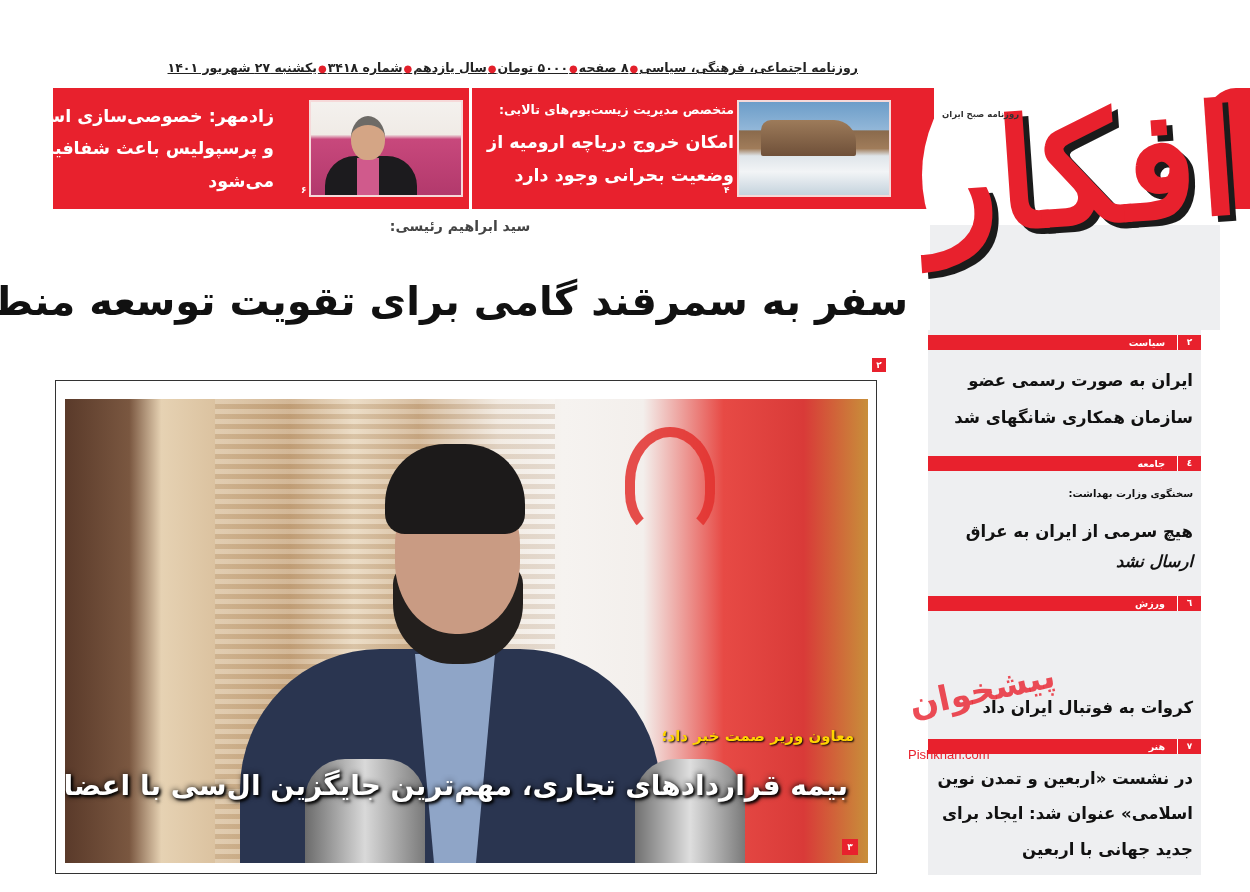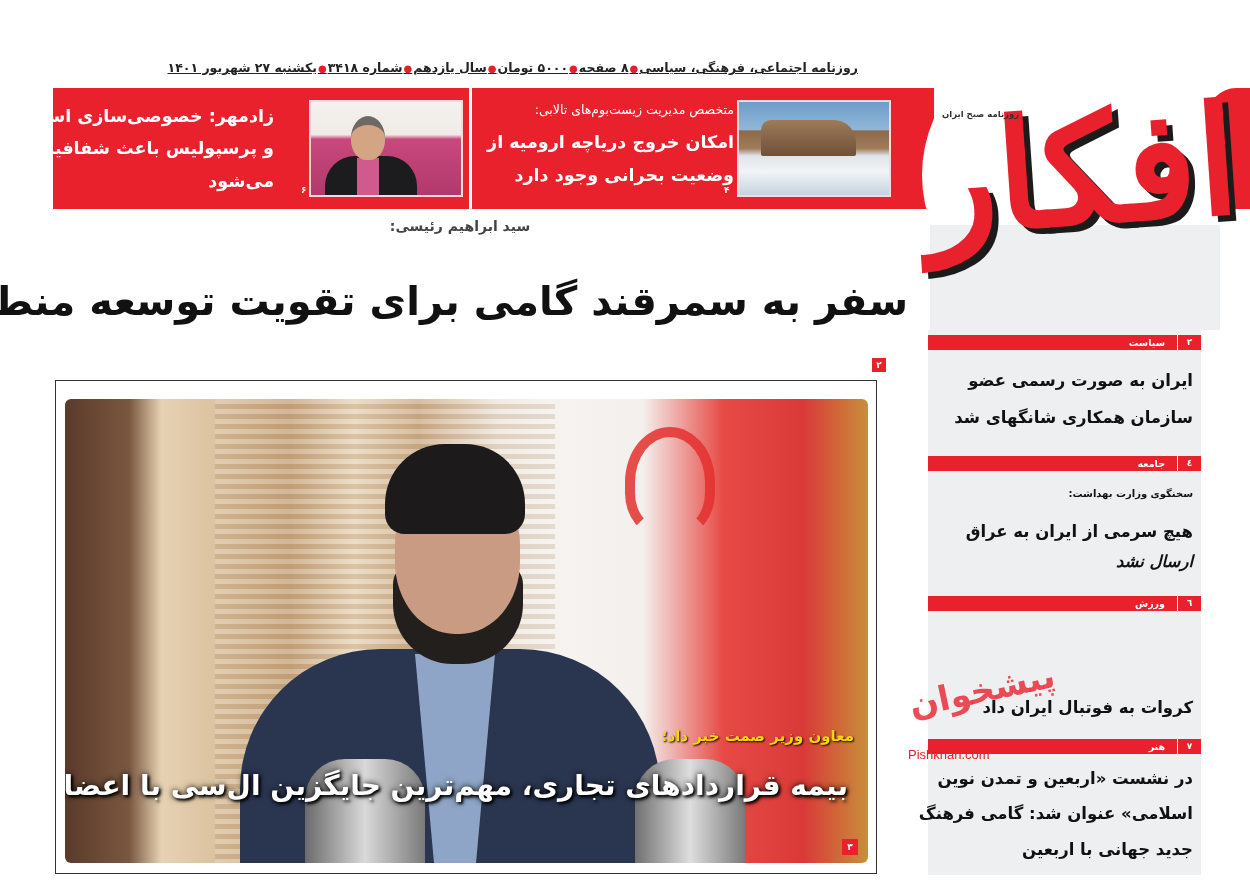--- a/index.html
+++ b/index.html
@@ -8,21 +8,21 @@
 
   .dateline { position: absolute; top: 60px; left: 246px; width: 612px; font-size: 12.5px; font-weight: bold; color: #222; text-align: right; white-space: nowrap; text-decoration: underline; }
   .dateline .dot { color: #e3202b; font-size: 10px; margin: 0 1px; }
 
   .topband { position: absolute; top: 88px; left: 53px; width: 859px; height: 121px; background: #e8212d; }
   .topband .sep { position: absolute; top: 0; left: 416px; width: 3px; height: 121px; background: #fff; }
 
   .teaser { position: absolute; top: 0; height: 121px; }
   .teaser .thumb { position: absolute; top: 12px; width: 154px; height: 97px; border: 2px solid #f6d9d9; overflow: hidden; }
   .teaser .pg { position: absolute; bottom: 14px; color: #fff; font-size: 9px; font-weight: bold; }
-  .teaser .kicker { position: absolute; color: #fff; font-size: 12.5px; font-weight: normal; text-align: right; white-space: nowrap; }
+  .teaser .kicker { position: absolute; color: #fff; font-size: 12.5px; font-weight: bold; text-align: right; white-space: nowrap; }
   .teaser .title { position: absolute; color: #fff; font-size: 17.5px; font-weight: bold; line-height: 33px; text-align: right; white-space: nowrap; }
 
   .thumb-lake { background: linear-gradient(180deg, #6c9dc9 0%, #92b7d8 30%, #8a6a4c 31%, #a07c5a 50%, #dfe5ea 58%, #f2f4f6 75%, #c5d3dd 100%); }
   .thumb-lake .rock { position: absolute; left: 22px; top: 18px; width: 95px; height: 36px; background: linear-gradient(180deg, #9d7b5a, #6f5039); border-radius: 10px 22px 2px 2px; }
   .thumb-man { background: linear-gradient(180deg, #f4f1ee 0%, #f0ebe6 35%, #c8487c 40%, #b2396c 100%); }
   .thumb-man .head { position: absolute; left: 40px; top: 14px; width: 34px; height: 44px; background: #d4a585; border-radius: 50% 50% 45% 45%; border-top: 9px solid #6d6a66; }
   .thumb-man .body { position: absolute; left: 14px; top: 54px; width: 92px; height: 50px; background: #1c1b1e; border-radius: 30px 30px 0 0; }
   .thumb-man .shirt { position: absolute; left: 46px; top: 56px; width: 22px; height: 40px; background: #d05a8c; }
 
   .logo-wrap { position: absolute; top: 0; left: 912px; width: 338px; height: 330px; }
@@ -33,21 +33,21 @@
   .logo-text { position: absolute; top: 40px; left: 0; width: 338px; text-align: center; font-size: 150px; font-weight: bold; color: #e8212d; line-height: 260px; text-shadow: 6px 6px 0 #1b1b1b; transform: rotate(-4deg); font-family: "DejaVu Serif", serif; }
   .logo-tag { position: absolute; top: 109px; left: 30px; font-size: 8.5px; color: #333; font-weight: bold; }
 
   .main-kicker { position: absolute; top: 218px; left: 340px; width: 240px; text-align: center; font-size: 14px; font-weight: bold; color: #444; }
   .main-headline { position: absolute; top: 278px; left: 58px; width: 850px; text-align: center; font-size: 40px; font-weight: bold; color: #111; letter-spacing: -1px; white-space: nowrap; }
   .red-num { display: inline-block; background: #e8212d; color: #fff; font-size: 9px; font-weight: bold; text-align: center; }
   .main-pg { position: absolute; top: 358px; left: 872px; width: 14px; height: 14px; line-height: 14px; }
 
   .photo-frame { position: absolute; top: 380px; left: 55px; width: 822px; height: 494px; border: 1.5px solid #333; background: #fff; }
   .photo { position: absolute; top: 18px; left: 9px; width: 803px; height: 464px; overflow: hidden;
-           background: linear-gradient(90deg, #5a3a2a 0%, #7a5740 8%, #e6d2b3 12%, #d9bf9c 20%, #c9a77f 28%, #e8d6bb 36%, #cfb08c 44%, #f0e7dc 54%, #f6f3f0 62%, #f3efec 72%, #e74a45 82%, #d93a38 92%, #c88f3a 100%); border-radius: 6px; }
+           background: linear-gradient(90deg, #5a3a2a 0%, #7a5740 8%, #e6d2b3 12%, #d9bf9c 20%, #c9a77f 28%, #e8d6bb 36%, #cfb08c 44%, #f0e7dc 54%, #f6f3f0 62%, #f3efec 72%, #e74a45 82%, #d93a38 92%, #c88f3a 100%); }
   .photo .blinds { position: absolute; top: 0; left: 150px; width: 340px; height: 464px; background: repeating-linear-gradient(180deg, rgba(255,255,255,0.18) 0 5px, rgba(150,110,70,0.18) 5px 10px); }
   .photo .emblem { position: absolute; top: 28px; left: 560px; width: 90px; height: 110px; border: 10px solid #e3312e; border-radius: 50% 50% 40% 40%; border-bottom-color: transparent; opacity: 0.85; }
   .photo .person-hair { position: absolute; top: 45px; left: 320px; width: 140px; height: 90px; background: #1c1a1a; border-radius: 60px 60px 20px 20px; }
   .photo .person-face { position: absolute; top: 85px; left: 330px; width: 125px; height: 150px; background: #c99b83; border-radius: 40% 40% 48% 48%; }
   .photo .person-beard { position: absolute; top: 165px; left: 328px; width: 130px; height: 100px; background: #231f1d; border-radius: 20px 20px 60px 60px; }
   .photo .person-suit { position: absolute; top: 250px; left: 175px; width: 420px; height: 260px; background: #2a3550; border-radius: 140px 140px 0 0; }
   .photo .person-shirt { position: absolute; top: 255px; left: 340px; width: 100px; height: 220px; background: #8fa5c7; clip-path: polygon(10% 0, 90% 0, 70% 100%, 30% 100%); }
   .photo .kettle-l { position: absolute; top: 360px; left: 240px; width: 120px; height: 110px; background: linear-gradient(90deg,#6b6b6b,#d9d9d9,#7a7a7a); border-radius: 40px 40px 6px 6px; }
   .photo .kettle-r { position: absolute; top: 360px; left: 570px; width: 110px; height: 110px; background: linear-gradient(90deg,#707070,#dedede,#7a7a7a); border-radius: 40px 40px 6px 6px; }
   .photo-kicker { position: absolute; top: 328px; right: 14px; font-size: 15px; font-weight: bold; color: #ffd400; text-shadow: 1px 1px 2px #000; white-space: nowrap; }
@@ -149,20 +149,20 @@
     <span class="num">٦</span>
     <span class="lbl">ورزش</span>
   </div>
   <div class="sb-title" style="top:362px;">کروات به فوتبال ایران داد</div>
 
   <div class="sec-bar" style="top:409px;">
     <span class="num">۷</span>
     <span class="lbl">هنر</span>
   </div>
   <div class="sb-title" style="top:433px;">در نشست «اربعین و تمدن نوین</div>
-  <div class="sb-title" style="top:468px;">اسلامی» عنوان شد: گامی فرهنگ</div>
+  <div class="sb-title" style="top:468px;">اسلامی» عنوان شد: ایجاد برای</div>
   <div class="sb-title" style="top:504px;">جدید جهانی با اربعین</div>
 </div>
 
 <div class="watermark">
   <div class="fa">پیشخوان</div>
   <div class="en">Pishkhan.com</div>
 </div>
 
 </body></html>

